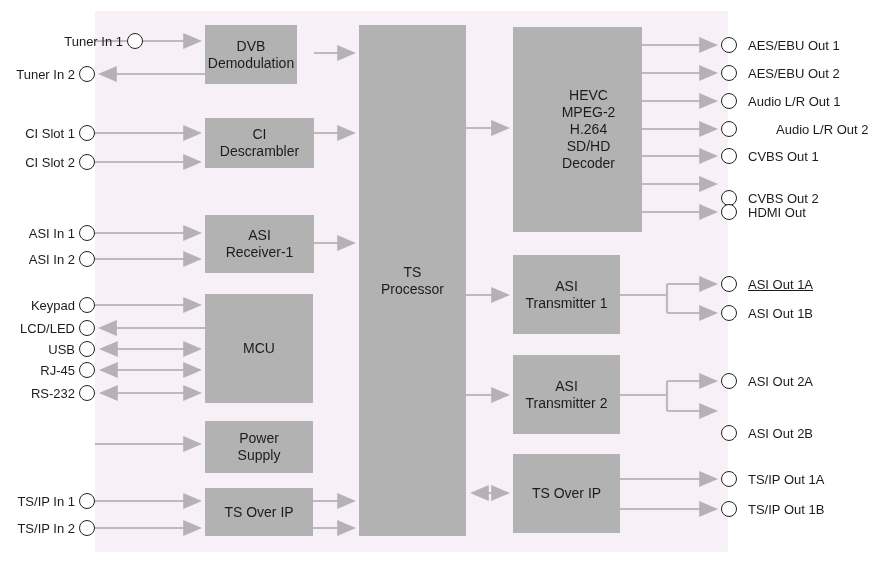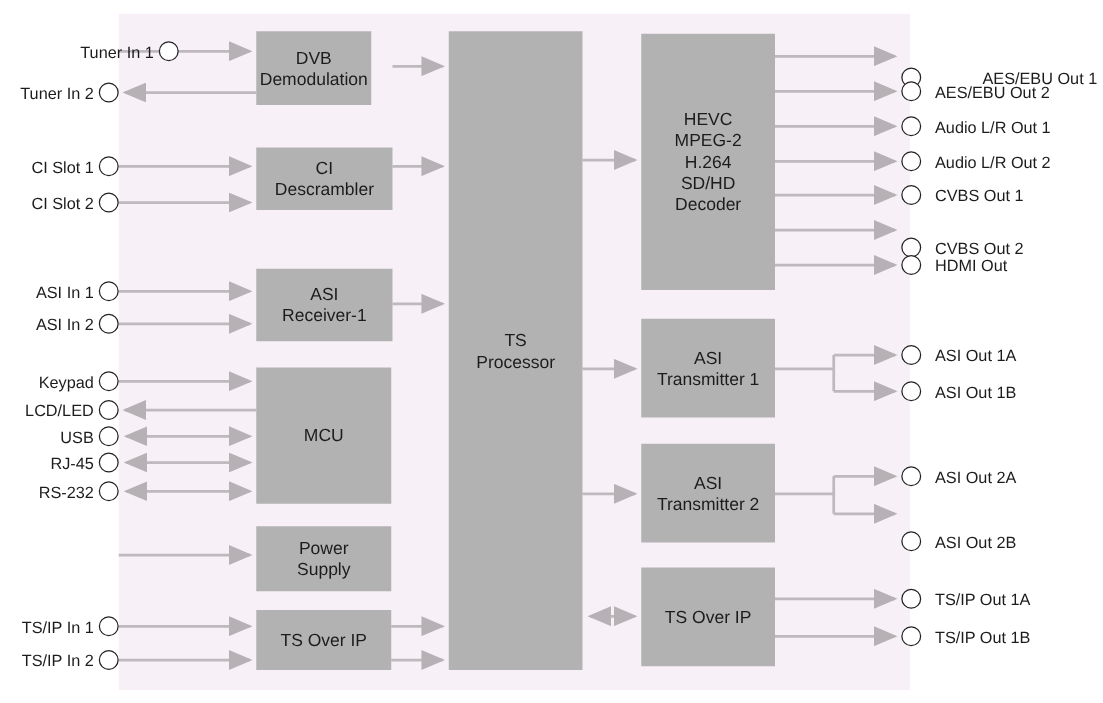--- a/index.html
+++ b/index.html
@@ -94,21 +94,21 @@
   <div class="block" style="left:205px;top:118px;width:109px;height:50px;">CI
 Descrambler</div>
   <div class="block" style="left:205px;top:215px;width:109px;height:58px;">ASI
 Receiver-1</div>
   <div class="block" style="left:205px;top:294px;width:108px;height:109px;">MCU</div>
   <div class="block" style="left:205px;top:421px;width:108px;height:52px;">Power
 Supply</div>
   <div class="block" style="left:205px;top:488px;width:108px;height:48px;">TS Over IP</div>
   <div class="block" style="left:359px;top:25px;width:107px;height:511px;">TS
 Processor</div>
-  <div class="block" style="left:513px;top:27px;width:107px;height:205px;">HEVC
+  <div class="block" style="left:513px;top:27px;width:107px;height:205px;padding-left:22px;">HEVC
 MPEG-2
 H.264
 SD/HD
 Decoder</div>
   <div class="block" style="left:513px;top:255px;width:107px;height:79px;">ASI
 Transmitter 1</div>
   <div class="block" style="left:513px;top:355px;width:107px;height:79px;">ASI
 Transmitter 2</div>
   <div class="block" style="left:513px;top:454px;width:107px;height:79px;">TS Over IP</div>
 
@@ -158,49 +158,49 @@
   </div>
   <div class="port port-left" style="top:492px;">
     <span class="lbl">TS/IP In 1</span>
       <span class="dot"></span>
   </div>
   <div class="port port-left" style="top:519px;">
     <span class="lbl">TS/IP In 2</span>
       <span class="dot"></span>
   </div>
 
-  <div class="port port-right" style="top:53px;gap:38px;">
+  <div class="port port-right" style="top:36px;">
     <span class="dot"></span>
       <span class="lbl">AES/EBU Out 1</span>
   </div>
   <div class="port port-right" style="top:64px;">
     <span class="dot"></span>
       <span class="lbl">AES/EBU Out 2</span>
   </div>
   <div class="port port-right" style="top:92px;">
     <span class="dot"></span>
       <span class="lbl">Audio L/R Out 1</span>
   </div>
-  <div class="port port-right" style="top:120px;">
+  <div class="port port-right" style="top:120px;gap:28px;">
     <span class="dot"></span>
       <span class="lbl">Audio L/R Out 2</span>
   </div>
   <div class="port port-right" style="top:147px;">
     <span class="dot"></span>
       <span class="lbl">CVBS Out 1</span>
   </div>
   <div class="port port-right" style="top:175px;margin-top:14px;">
     <span class="dot"></span>
       <span class="lbl">CVBS Out 2</span>
   </div>
   <div class="port port-right" style="top:203px;">
     <span class="dot"></span>
       <span class="lbl">HDMI Out</span>
   </div>
-  <div class="port port-right" style="top:275px;">
+  <div class="port port-right" style="top:275px;text-decoration:underline;">
     <span class="dot"></span>
       <span class="lbl">ASI Out 1A</span>
   </div>
   <div class="port port-right" style="top:304px;">
     <span class="dot"></span>
       <span class="lbl">ASI Out 1B</span>
   </div>
   <div class="port port-right" style="top:372px;">
     <span class="dot"></span>
       <span class="lbl">ASI Out 2A</span>

